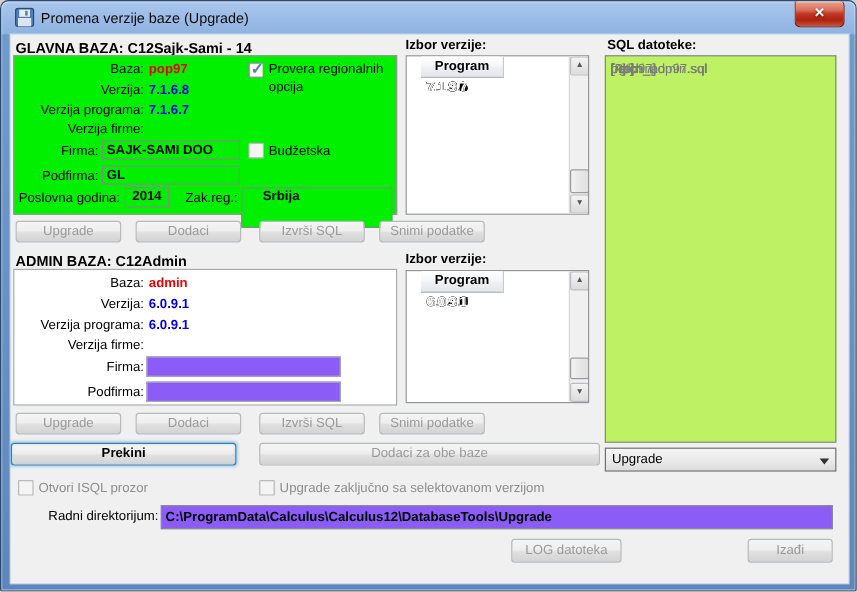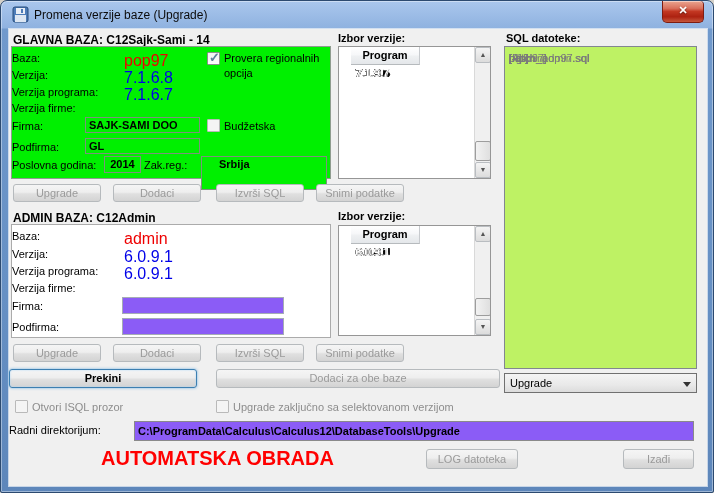--- a/index.html
+++ b/index.html
@@ -15,22 +15,22 @@
     background:linear-gradient(180deg,#eaa590 0,#d9705c 35%,#c23722 50%,#ad2211 75%,#c6573c 100%);
     border:1px solid #7e1c10;border-top:none;border-radius:0 4px 5px 5px;
     box-shadow:inset 0 1px 0 rgba(255,255,255,.45);cursor:pointer;}
   .close-btn::after{content:"✕";position:absolute;left:0;right:0;top:3px;text-align:center;
     color:#fff;font-size:11px;font-weight:bold;text-shadow:0 1px 2px rgba(0,0,0,.5);}
   .client{position:absolute;left:8px;top:28px;width:698px;height:457px;background:#f0f0f0;
     box-shadow:0 0 0 1px rgba(255,255,255,.65);}
   .client div{position:absolute;}
   .sect-header{font-size:12px;font-weight:bold;color:#000;white-space:nowrap;}
   .lbl{font-size:11px;color:#000;white-space:nowrap;}
-  .rlbl{font-size:11px;color:#000;white-space:nowrap;}
-  .val{font-size:16px;font-weight:normal;white-space:nowrap;}
+  .rlbl{font-size:11px;color:#000;text-align:right;white-space:nowrap;}
+  .val{font-size:11px;font-weight:bold;white-space:nowrap;}
   .red{color:#ee0000;} .blue{color:#0000e8;}
   .panel-green{left:2px;width:320px;height:133px;background:#00f000;border:1px solid #8f9c8f;}
   .panel-white{left:2px;width:320px;height:114px;background:#ffffff;border:1px solid #ababab;}
   .tbox{background:#8b5cf6;border:1px solid #a5acb5;font-size:11px;font-weight:bold;color:#000;
     padding:1px 3px;line-height:13px;overflow:hidden;white-space:nowrap;}
   .tbox.green{background:#00f000;border-color:#7d917d;}
   .btn{font-size:11px;text-align:center;border-radius:3px;
     background:linear-gradient(180deg,#f5f5f5 0,#eeeeee 45%,#e0e0e0 55%,#d3d3d3 100%);
     border:1px solid #b6babd;color:#9a9a9a;line-height:16px;cursor:default;}
   .btn.primary{color:#000;font-weight:bold;border:1px solid #3c7fb1;line-height:17px;
@@ -248,19 +248,18 @@
         <div class="sql-item">[-q-]</div>
       </div>
     <div class="combo" style="left:495px;top:344px;width:193px;height:20px;">
       <span>Upgrade</span>
       <span class="combo-arrow" style="position:absolute;"></span>
     </div>
 
     <div class="rlbl" style="left:0;top:395px;width:123px;">Radni direktorijum:</div>
     <div class="tbox" style="left:125px;top:392px;width:560px;height:20px;border-color:#8a8a8a;line-height:16px;">C:\ProgramData\Calculus\Calculus12\DatabaseTools\Upgrade</div>
 
-    <div class="status-red" style="left:92px;top:418px;">AUTOMATSKA OBRADA</div>
 
     <div class="btn" style="left:417px;top:420px;width:92px;height:20px;line-height:18px;">LOG datoteka</div>
     <div class="btn" style="left:529px;top:440px;width:49px;height:20px;line-height:18px;margin-top:24px;">Uputstvo</div>
     <div class="btn" style="left:614px;top:420px;width:71px;height:20px;line-height:18px;">Izađi</div>
   </div>
 </div>
 
 </body></html>

